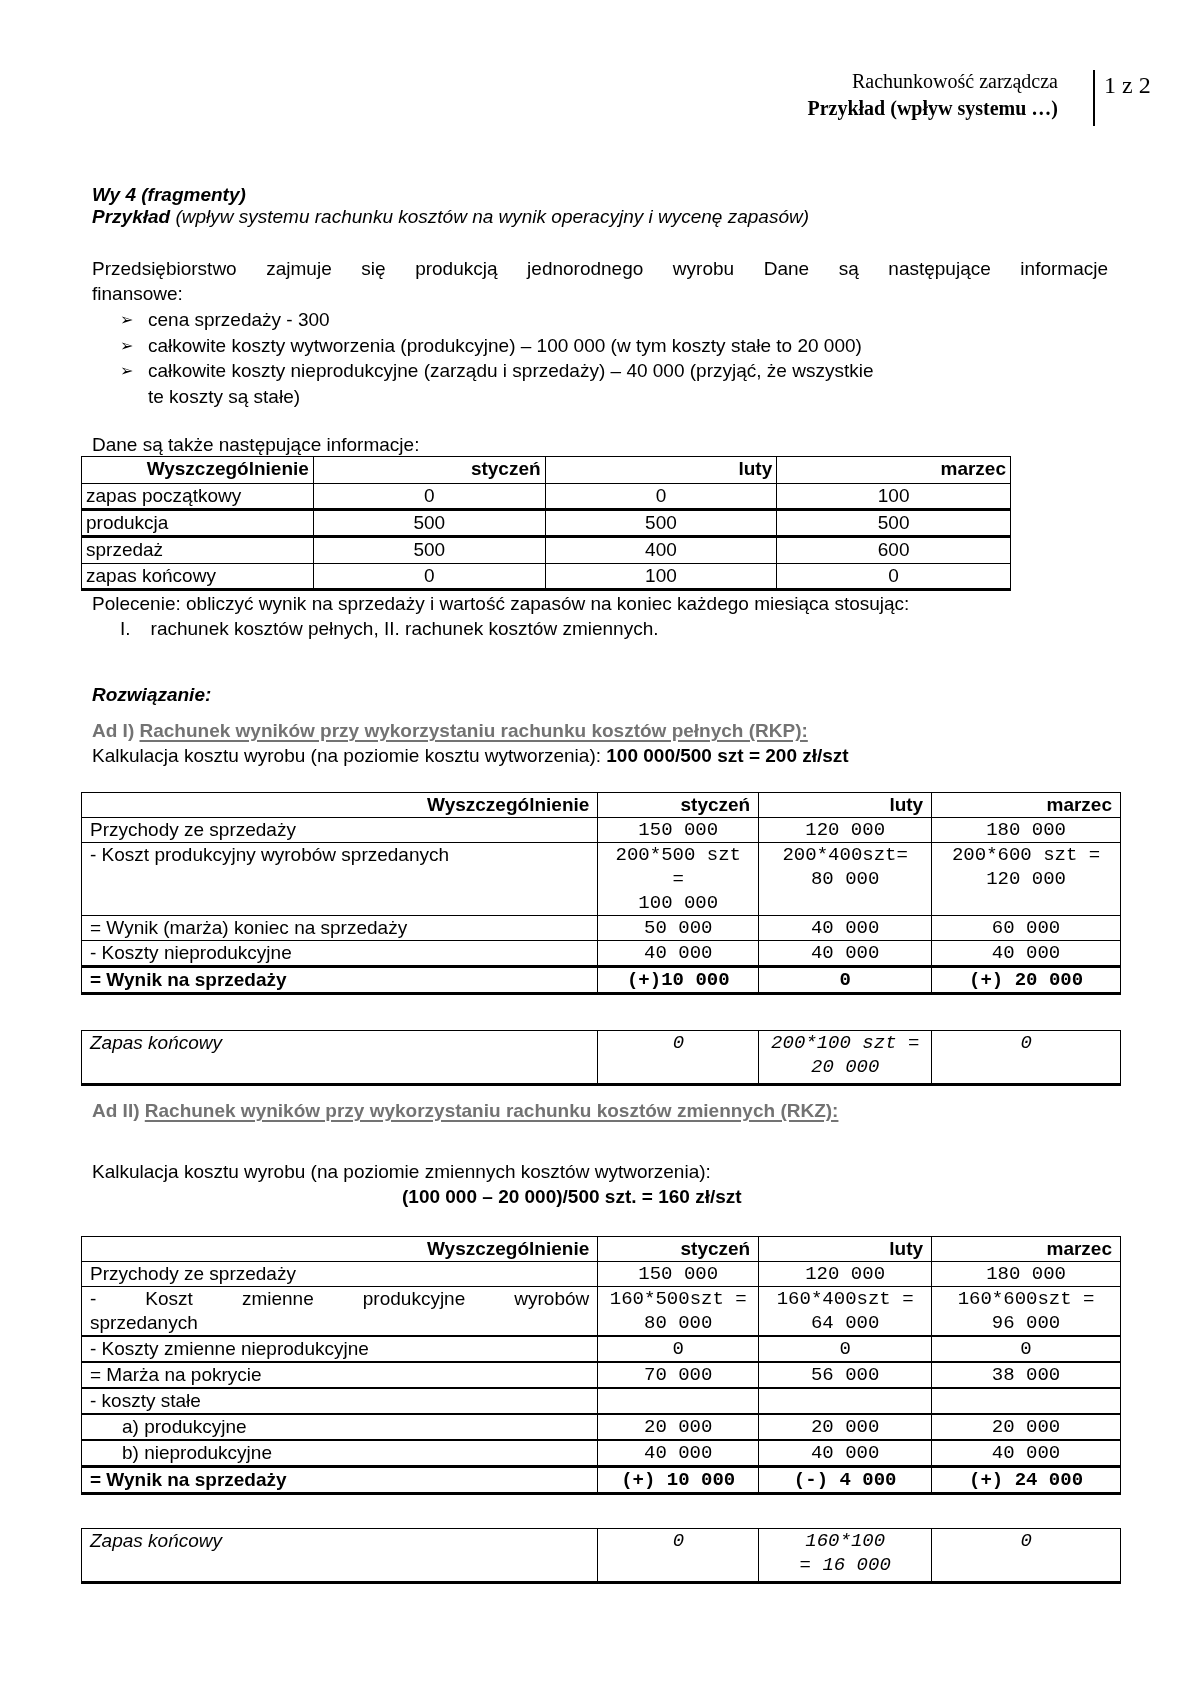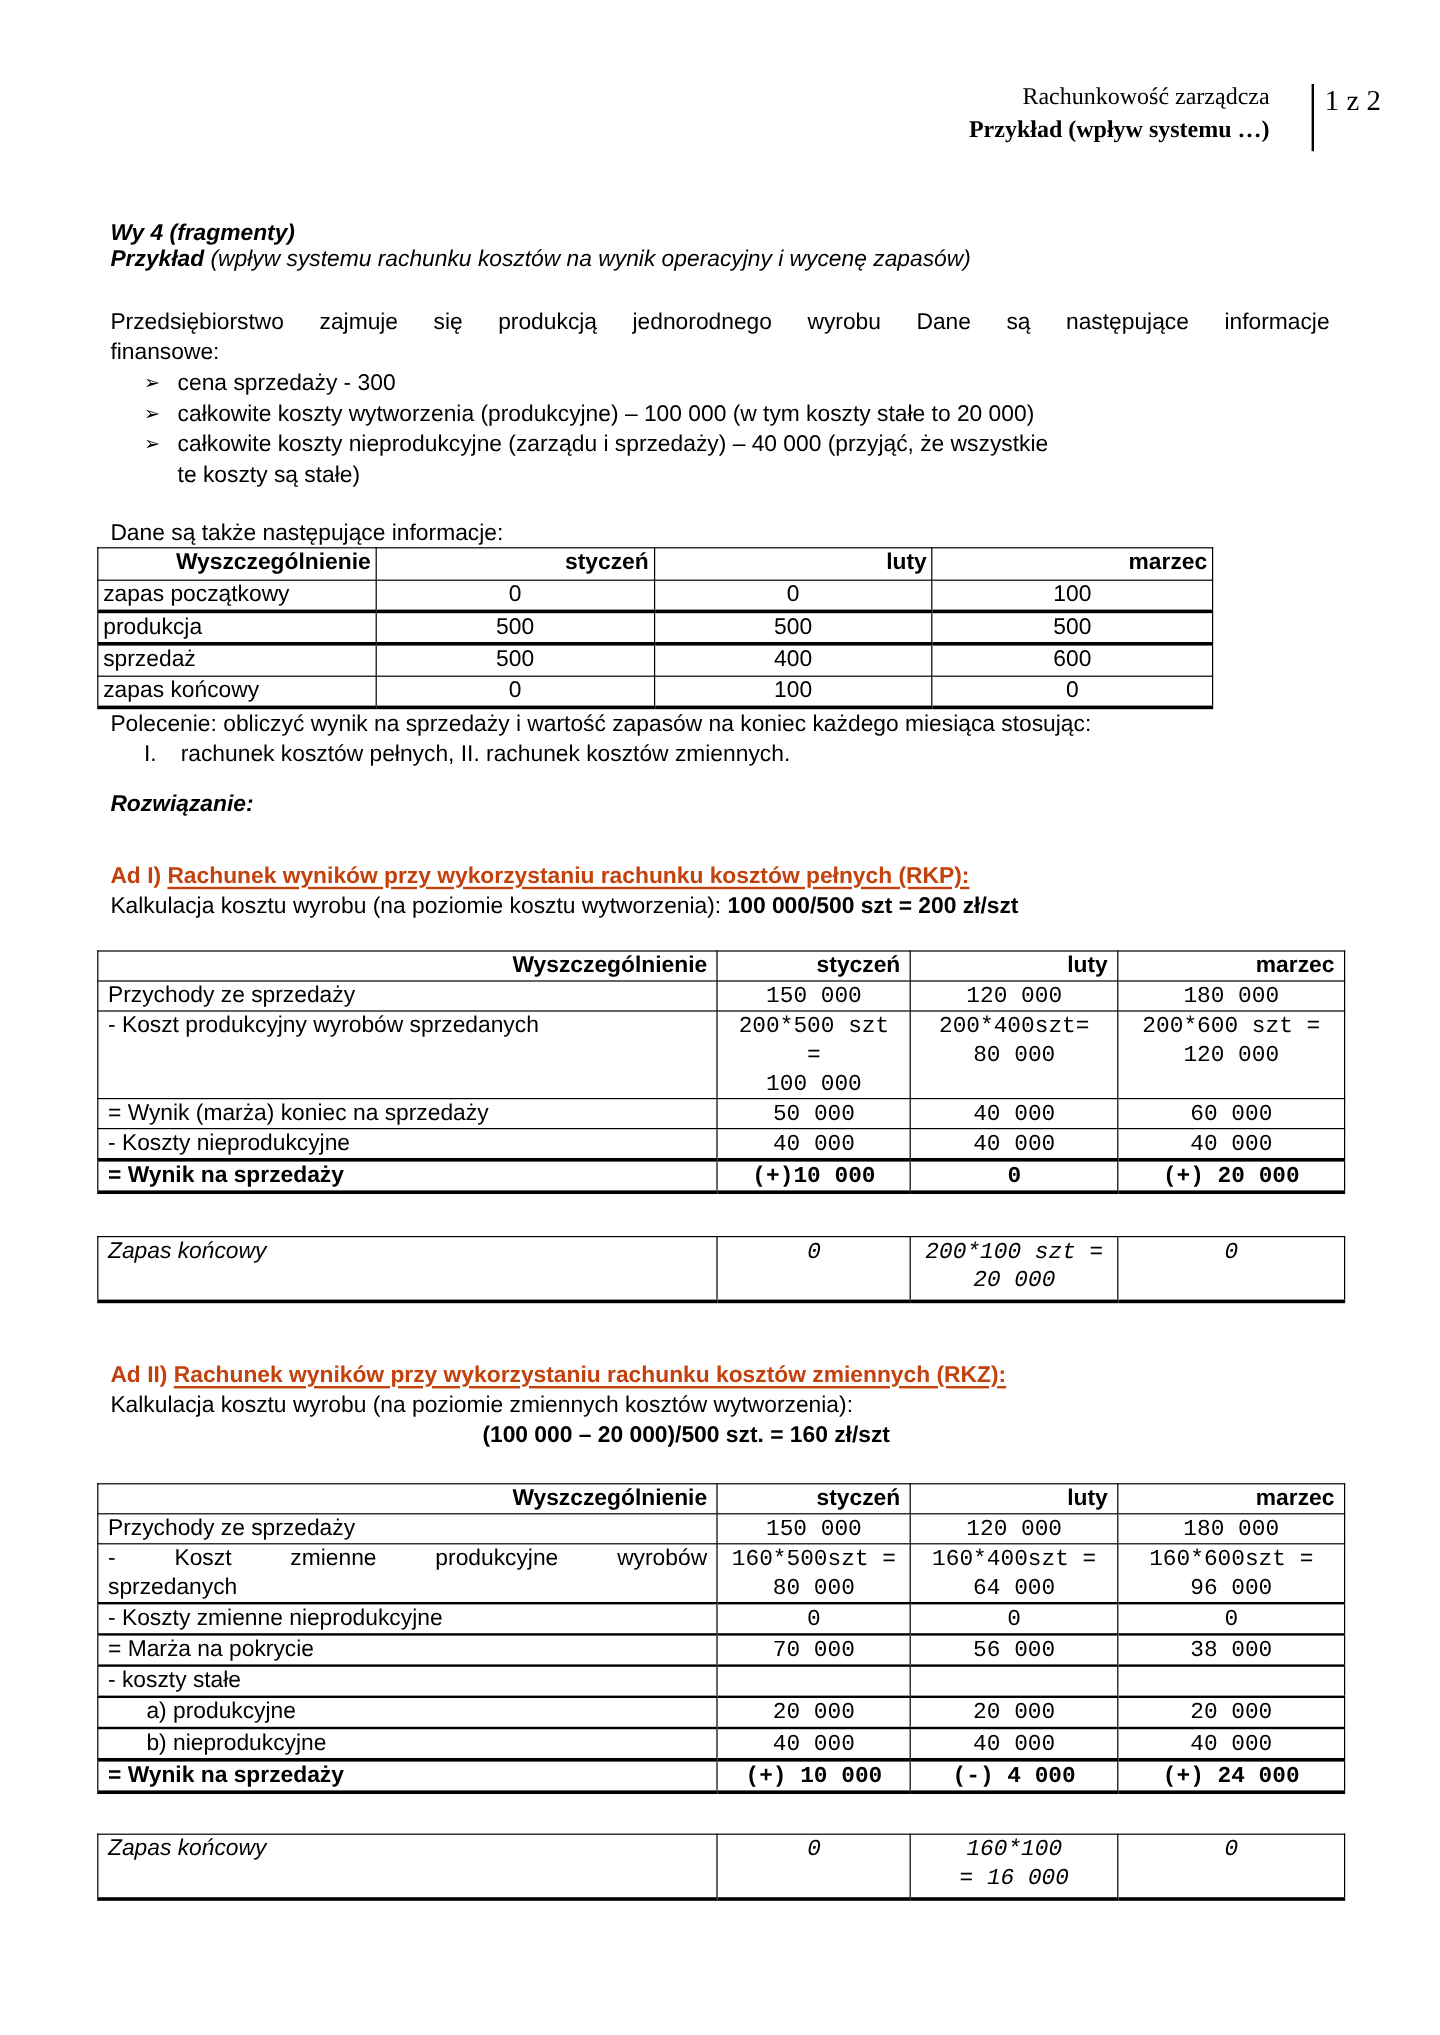--- a/index.html
+++ b/index.html
@@ -9,21 +9,21 @@
   .header { position: absolute; top: 68px; left: 700px; width: 460px; height: 60px; }
   .header-left { position: absolute; right: 102px; top: 0; text-align: right; font-family: "Liberation Serif", serif; font-size: 20px; line-height: 27px; margin-left: 44px; }
   .header-left .line2 { font-weight: bold; }
   .header-divider { position: absolute; left: 393px; top: 2px; width: 2px; height: 56px; background: #000; }
   .header-page { position: absolute; left: 404px; top: 4px; font-family: "Liberation Serif", serif; font-size: 24px; line-height: 27px; }
 
   .abs { position: absolute; left: 92px; white-space: nowrap; }
   .bi { font-weight: bold; font-style: italic; margin-top: 28px; }
   .it { font-style: italic; }
   .b { font-weight: bold; }
-  .blue { color: #c2410c; }
+  .blue { color: #737373; }
   .u { text-decoration: underline; text-decoration-thickness: 2px; text-underline-offset: 3px; }
 
   .justify { position: absolute; left: 92px; width: 1016px; text-align: justify; text-align-last: justify; white-space: nowrap; }
 
   ul.bullets { position: absolute; left: 120px; top: 307px; list-style: none; }
   ul.bullets li { position: relative; padding-left: 28px; line-height: 25.5px; }
   ul.bullets li .arrow { position: absolute; left: 0; top: 0; font-size: 16px; }
 
   table { border-collapse: collapse; position: absolute; }
   td, th { border: 1.5px solid #000; font-size: 19px; line-height: 24px; padding: 0 6px; vertical-align: top; }
@@ -109,21 +109,21 @@
     <td class="ctr">0</td>
   </tr>
 </tbody>
   </table>
 
 <div class="abs" style="top:593px;">Polecenie: obliczyć wynik na sprzedaży i wartość zapasów na koniec każdego miesiąca stosując:</div>
 <div class="abs" style="top:618px; left:120px;">
   <span>I.</span><span style="display:inline-block;width:20px;"></span><span>rachunek kosztów pełnych, II. rachunek kosztów zmiennych.</span>
 </div>
 
-<div class="abs bi" style="top:632px;font-style:italic;">Rozwiązanie:</div>
+<div class="abs bi" style="top:656px;font-style:italic;">Rozwiązanie:</div>
 
 <div class="abs b blue" style="top:720px;">
   <span>Ad I) </span><span class="u">Rachunek wyników przy wykorzystaniu rachunku kosztów pełnych (RKP):</span>
 </div>
 <div class="abs" style="top:745px;">
   <span>Kalkulacja kosztu wyrobu (na poziomie kosztu wytworzenia): </span><span class="b">100 000/500 szt = 200 zł/szt</span>
 </div>
 
 <table class="tbl-res" style="top:792px;">
   <tbody>
@@ -185,21 +185,21 @@
     <td class="c1 num">0</td>
     <td class="c2 num">
           <div>200*100 szt =</div>
           <div>20 000</div>
         </td>
     <td class="c3 num">0</td>
   </tr>
 </tbody>
   </table>
 
-<div class="abs b blue" style="top:1136px;">
+<div class="abs b blue" style="top:1100px;">
   <span>Ad II) </span><span class="u">Rachunek wyników przy wykorzystaniu rachunku kosztów zmiennych (RKZ):</span>
 </div>
 <div class="abs" style="top:1161px;">Kalkulacja kosztu wyrobu (na poziomie zmiennych kosztów wytworzenia):</div>
 <div class="abs b" style="top:1186px; left:402px;">(100 000 – 20 000)/500 szt. = 160 zł/szt</div>
 
 <table class="tbl-res" style="top:1236px;">
   <tbody>
       <tr>
     <th class="c0">Wyszczególnienie</th>
     <th class="c1">styczeń</th>

